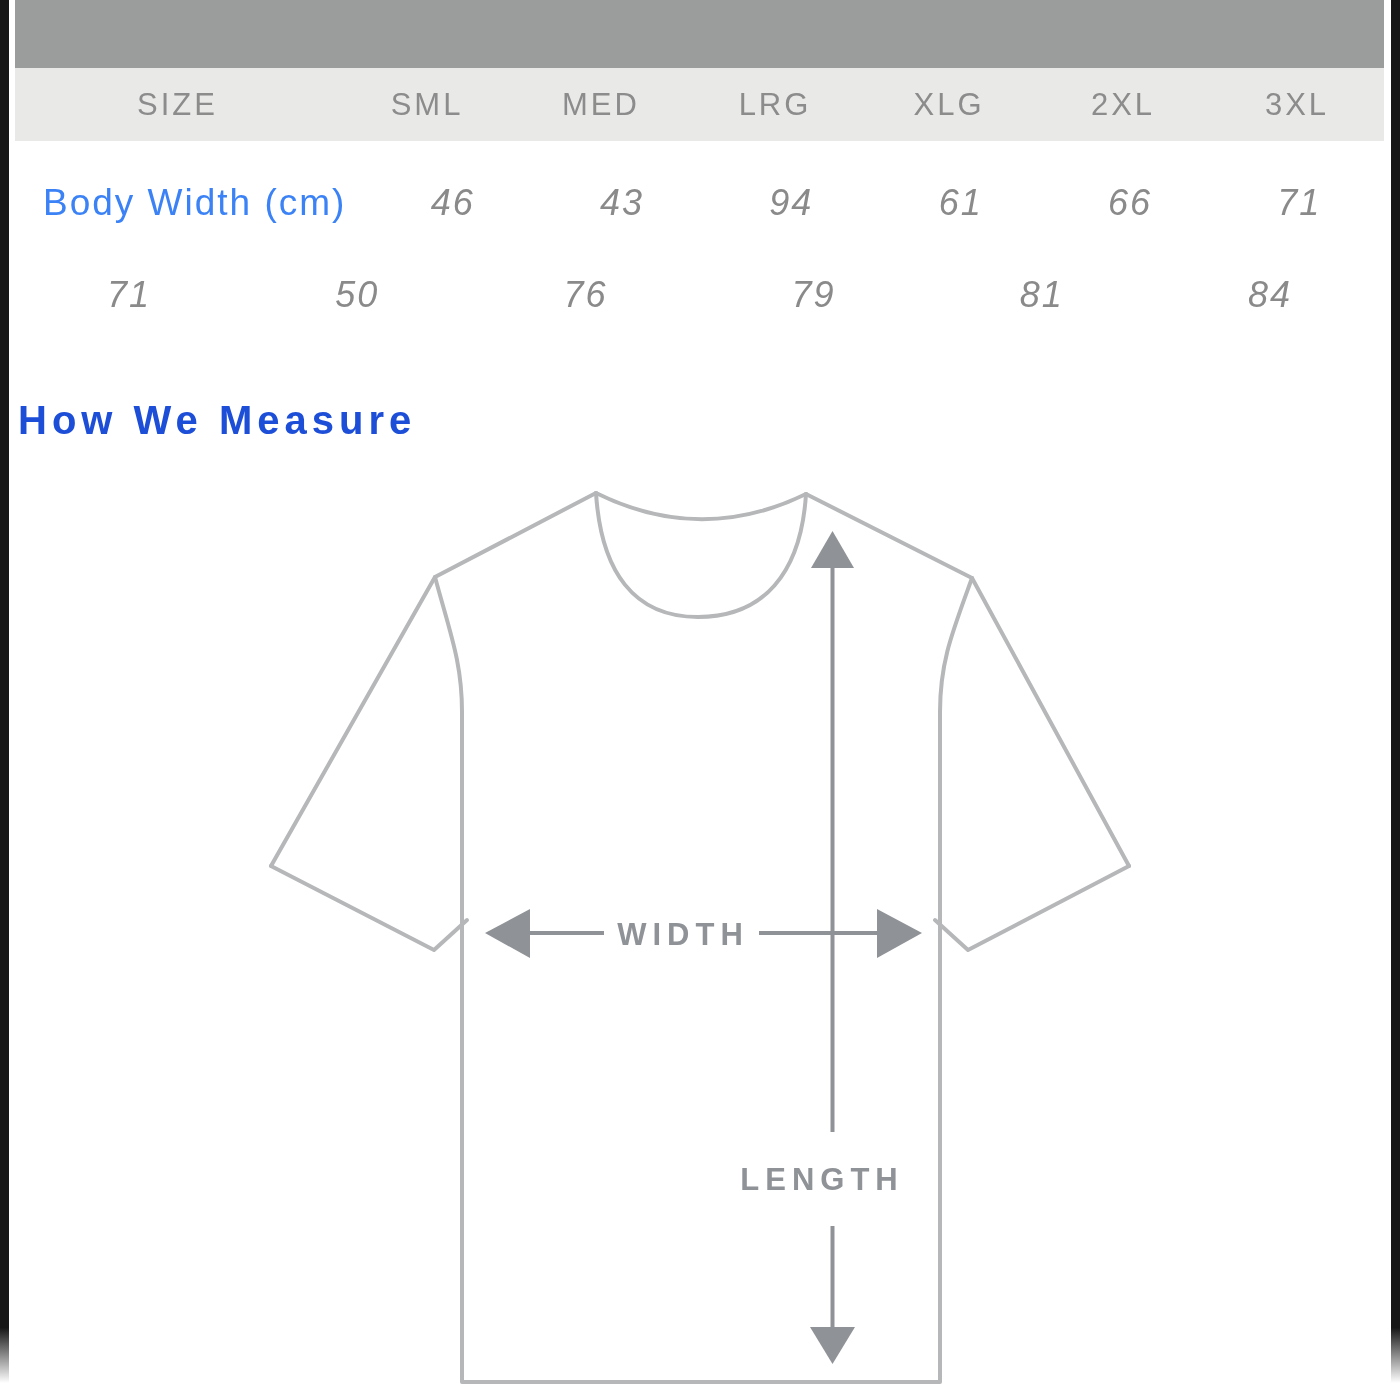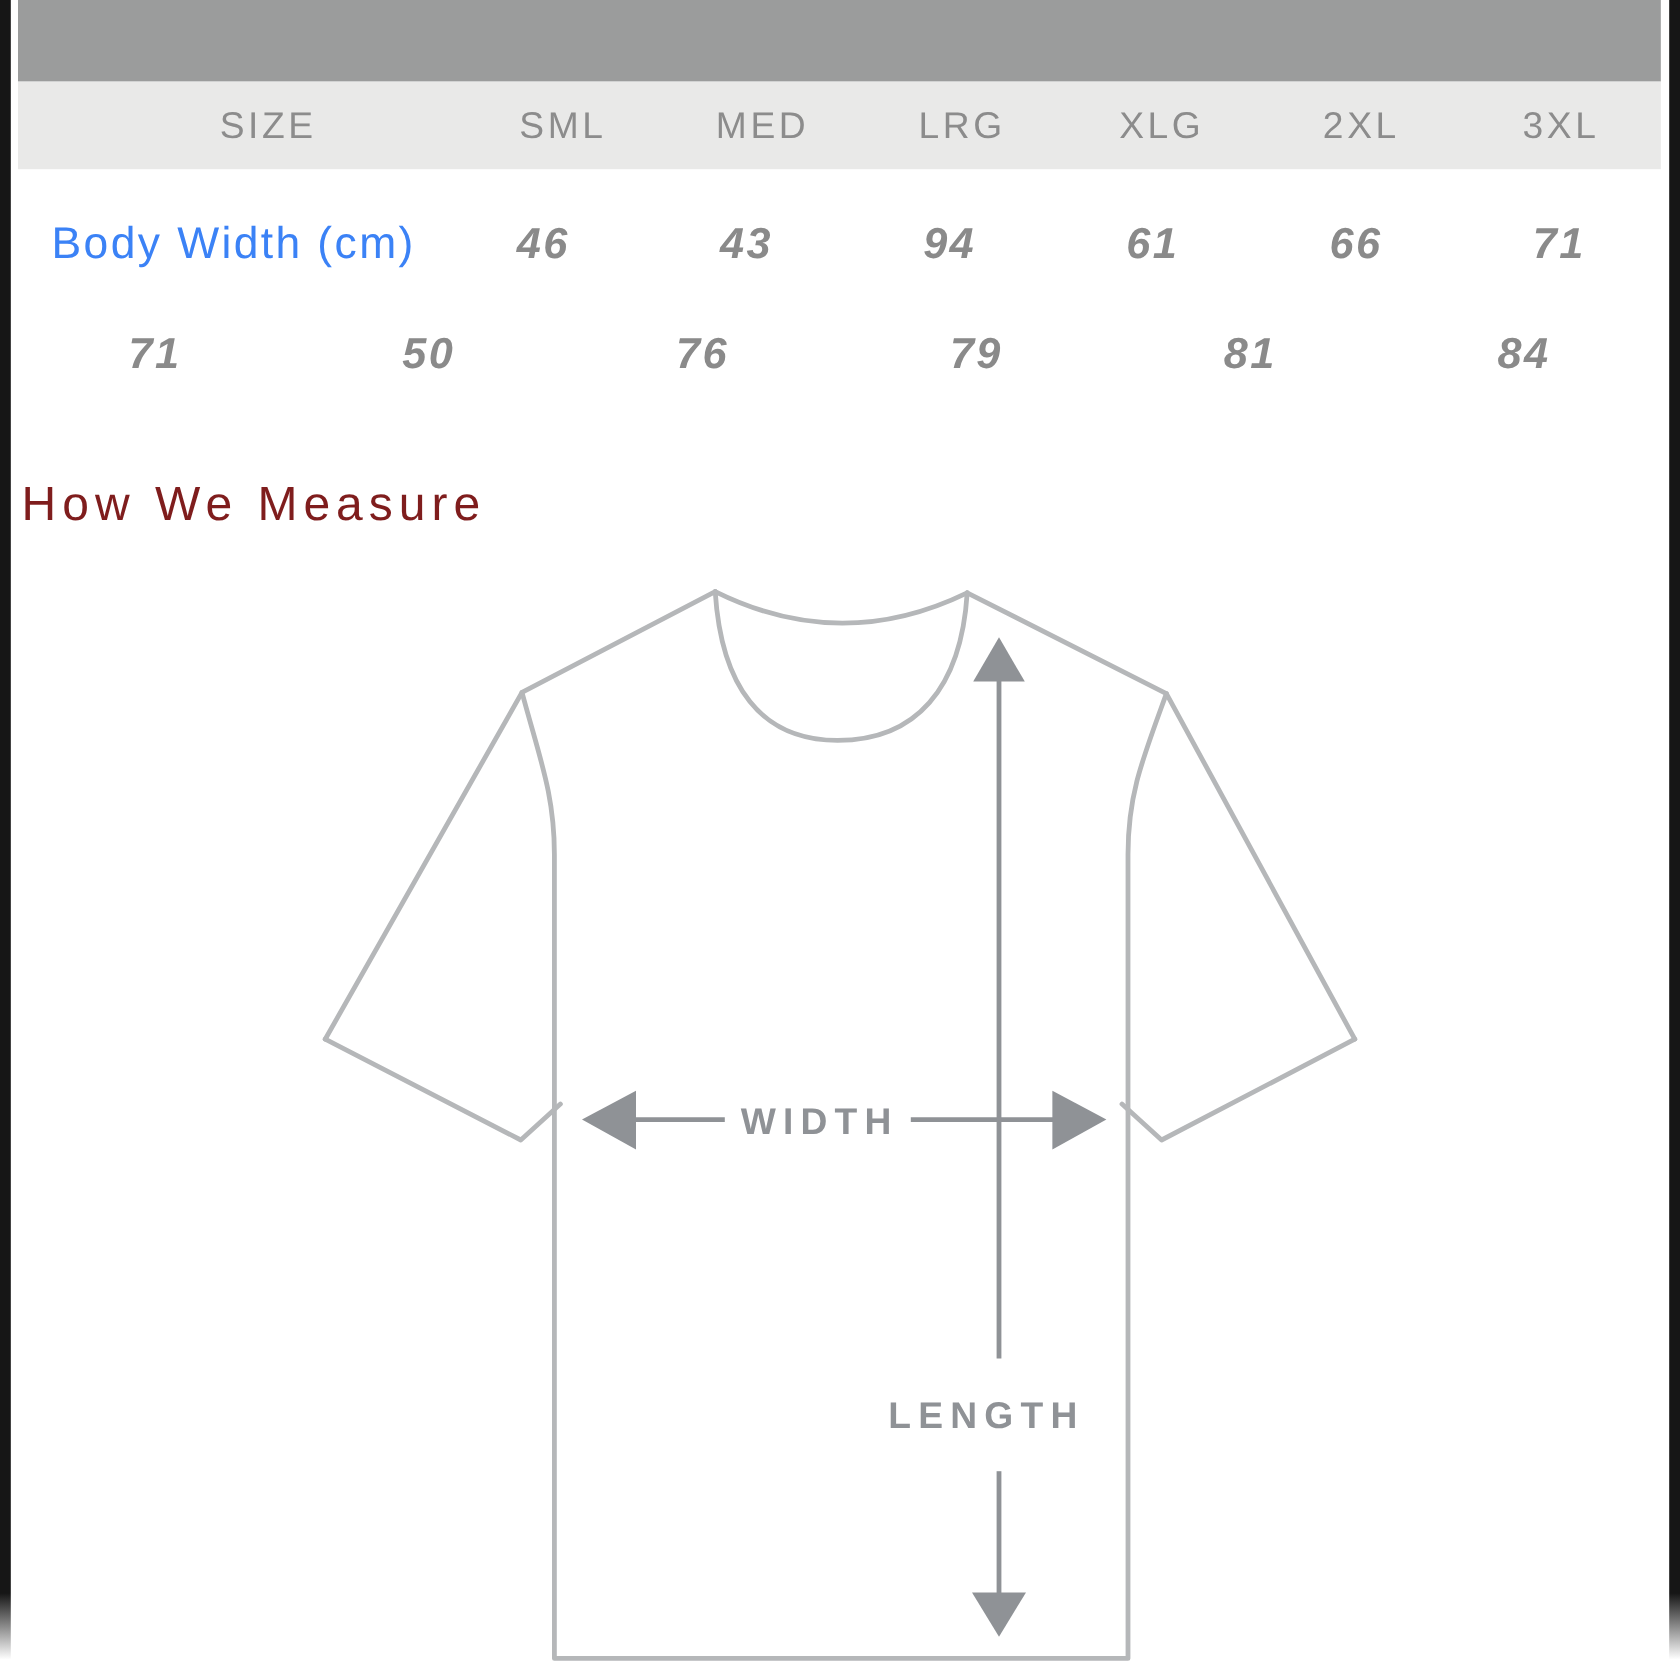--- a/index.html
+++ b/index.html
@@ -10,41 +10,41 @@
   
   .edge-strip{position:absolute;top:0;width:9px;height:1383px;
     background:linear-gradient(#161616 96%, rgba(22,22,22,0));}
   .edge-strip.left{left:0;}
   .edge-strip.right{left:1391px;}
 
   
   .size-table{position:absolute;left:15px;top:0;width:1369px;}
   .topbar{height:68px;background:#9b9c9c;}
   .trow{display:flex;align-items:center;}
-  .header-row{height:73px;background:#e9e9e8;padding-left:46px;}
+  .header-row{height:73px;background:#e9e9e8;}
   .col-label{width:325px;display:flex;align-items:center;}
   .col{flex:1;display:flex;justify-content:center;align-items:center;}
   .header-row .col-label{justify-content:center;}
   .hcell{
     font-size:31px;letter-spacing:3px;color:#8c8c8c;font-weight:300;
   }
   .data-row{height:72px;background:#ffffff;}
   .data-row.first{margin-top:26px;}
   .data-row.second{margin-top:20px;}
   .rlabel{
     padding-left:28px;font-size:37px;letter-spacing:2px;color:#3b82f6;font-weight:300;
   }
   .val{
-    font-size:36px;font-style:italic;color:#8a8a8a;font-weight:700;letter-spacing:2px;
+    font-size:36px;font-style:italic;color:#8a8a8a;font-weight:400;letter-spacing:2px;
   }
 
   
   .measure-heading{
     position:absolute;left:18px;top:398px;margin:0;
-    font-size:40px;font-weight:400;letter-spacing:5px;color:#7f1d1d;
+    font-size:40px;font-weight:700;letter-spacing:5px;color:#1d4ed8;
   }
 
   
   .diagram-svg{position:absolute;left:0;top:0;width:1400px;height:1400px;}
   .shirt{stroke:#b5b7b9;stroke-width:4;fill:none;stroke-linejoin:round;stroke-linecap:round;}
   .arrow-line{stroke:#8f9296;stroke-width:4;fill:none;}
   .arrow-head{fill:#8f9296;stroke:none;}
   .dim-label{
     fill:#8f9296;font-size:31px;font-weight:600;letter-spacing:6px;
     font-family:"Liberation Sans", sans-serif;

